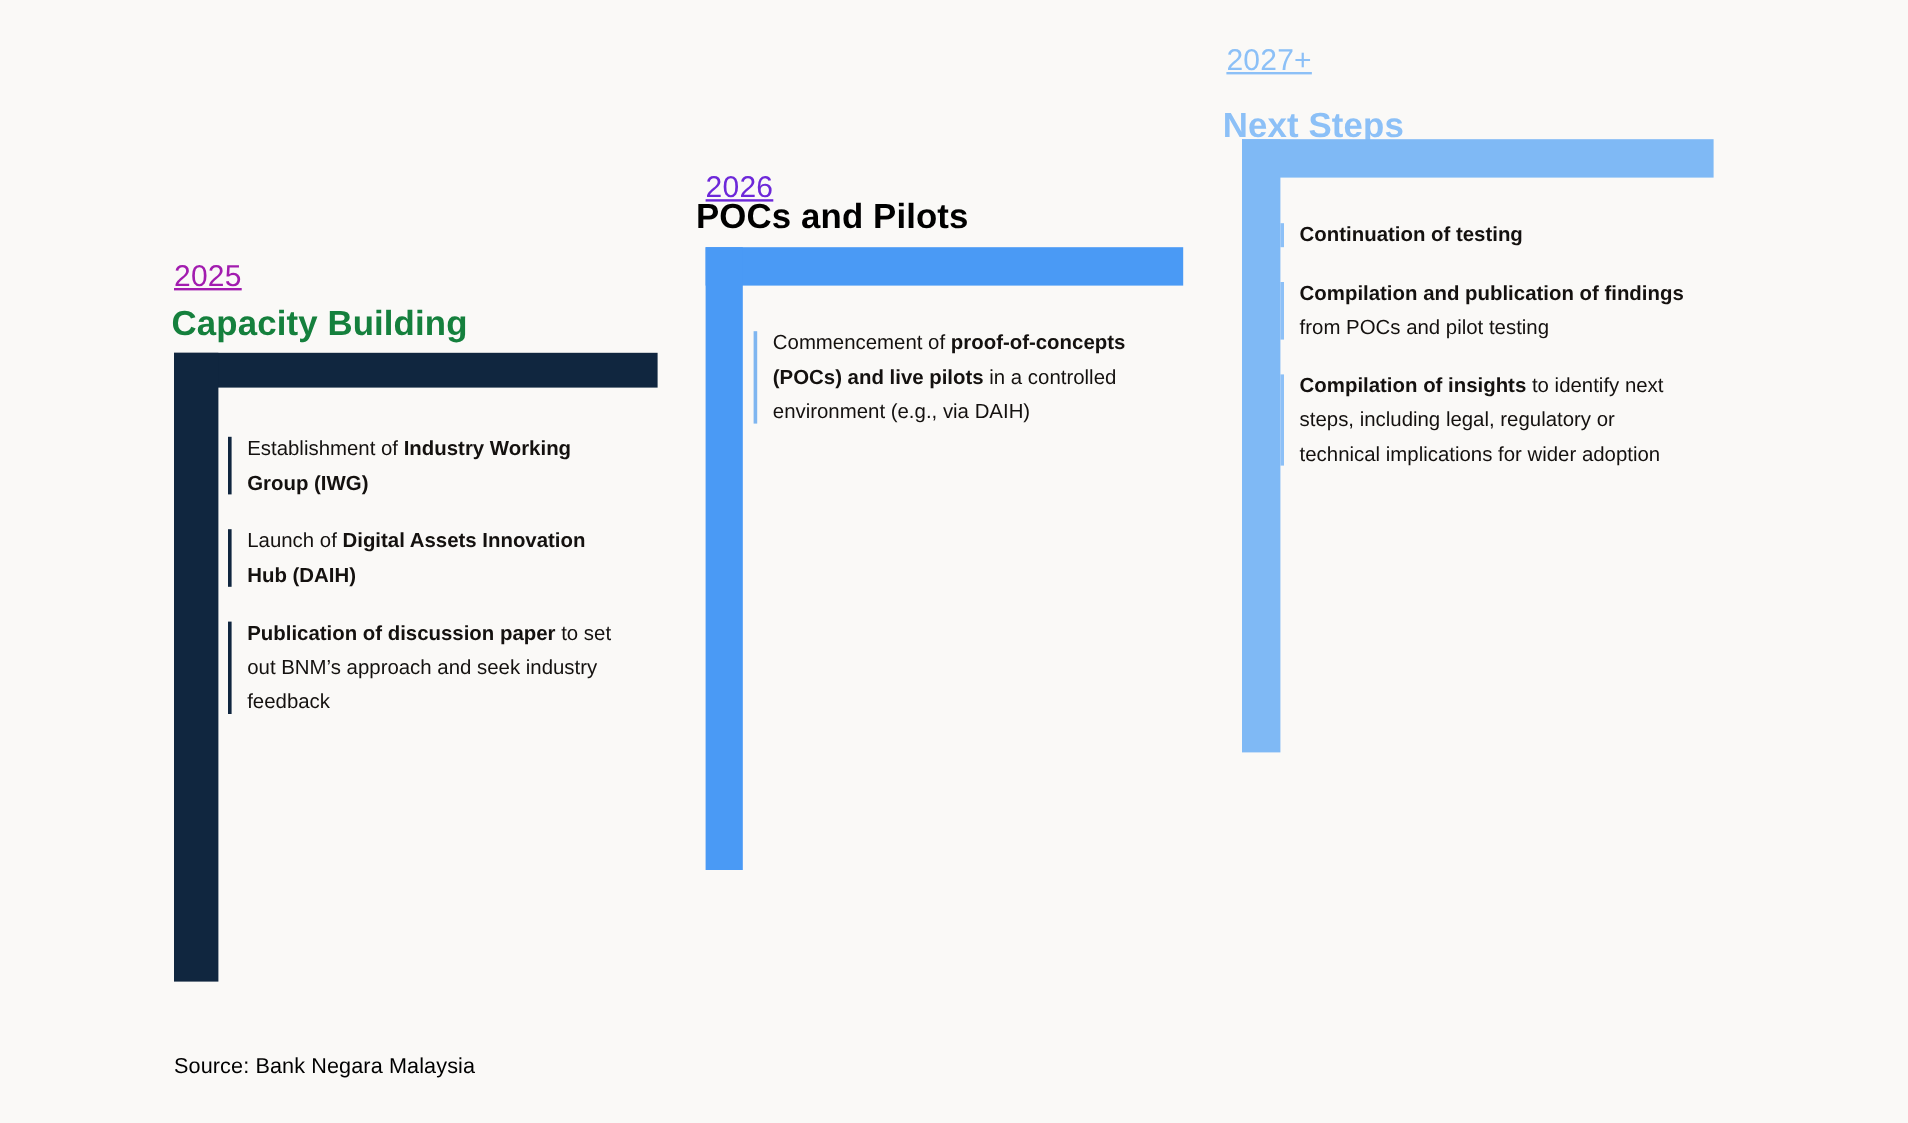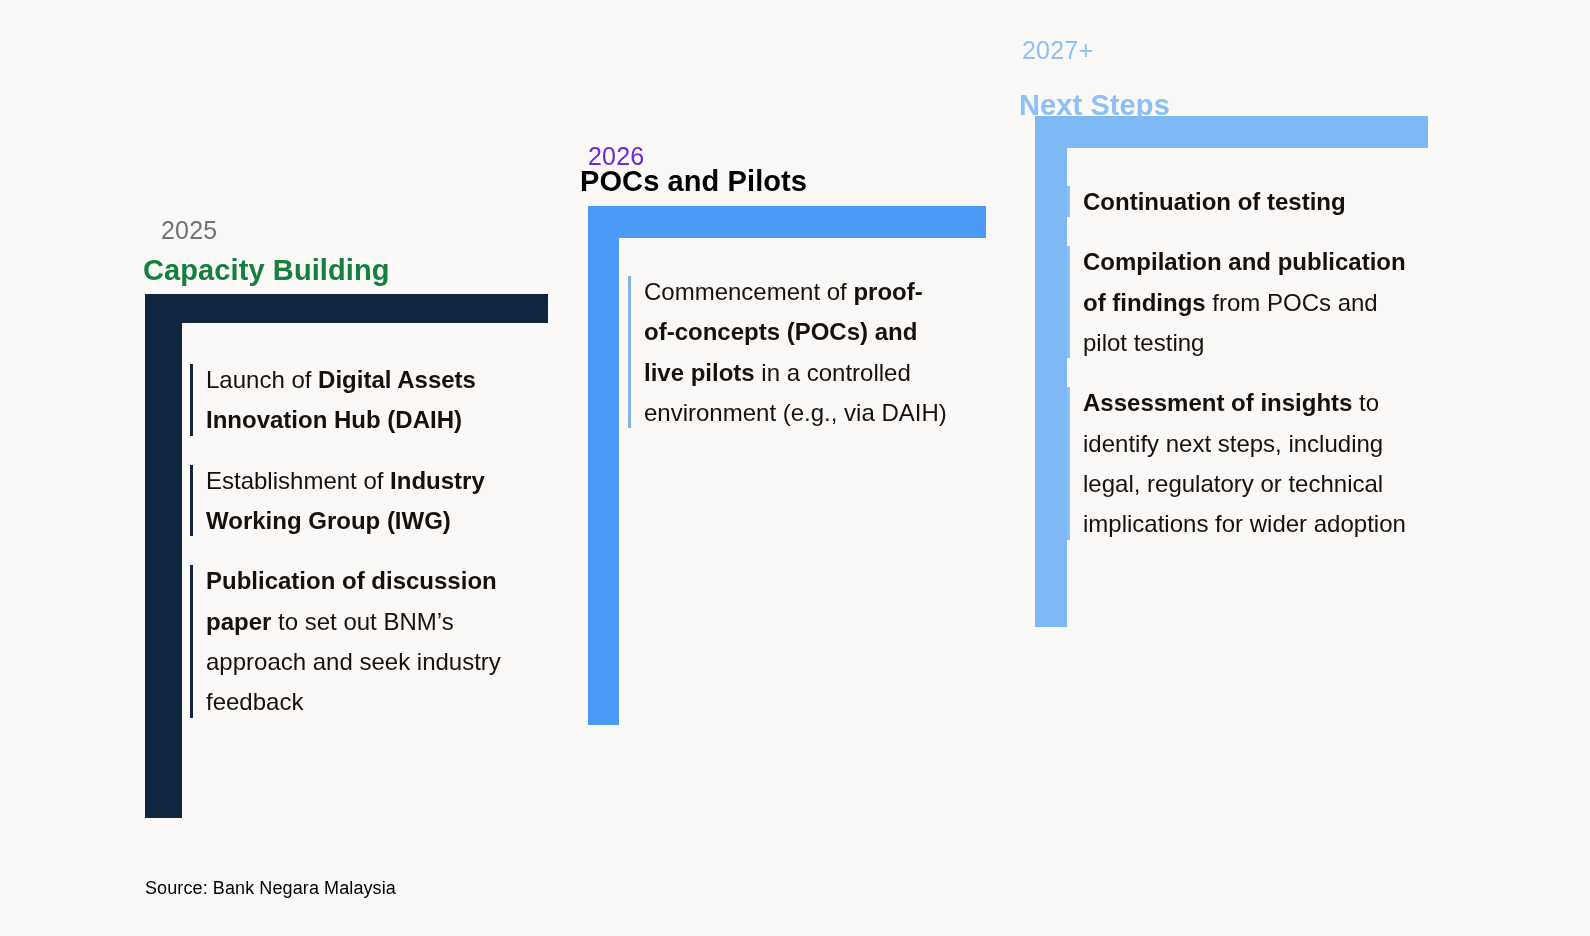--- a/index.html
+++ b/index.html
@@ -29,20 +29,21 @@
     left: 0;
   }
 
   .phase-year {
     position: absolute;
     font-size: 25px;
     font-weight: 400;
     letter-spacing: 0.2px;
     white-space: nowrap;
     line-height: 1;
+    text-decoration: underline;
   }
 
   .phase-title {
     position: absolute;
     font-size: 29px;
     font-weight: 700;
     letter-spacing: 0.1px;
     white-space: nowrap;
     line-height: 1;
   }
@@ -68,21 +69,21 @@
     margin-bottom: 0;
   }
   .item-accent {
     position: absolute;
     left: 0;
     top: 4px;
     bottom: 5px;
     width: 3px;
   }
   .item-text {
-    font-size: 24px;
+    font-size: 17px;
     line-height: 1.68;
     color: #14110f;
     font-weight: 400;
   }
   .item-text b {
     font-weight: 700;
   }
 
   
   .source {
@@ -94,32 +95,32 @@
     letter-spacing: 0.1px;
     white-space: nowrap;
   }
 </style>
 </head>
 <body style="background: rgb(250, 249, 247);">
 
 <div class="canvas">
   <div id="phases-root">
       <div class="phase">
-        <div class="phase-year" style="left: 161px; top: 218px; color: #737373;">2025</div>
+        <div class="phase-year" style="left: 145px; top: 218px; color: #a21caf;">2025</div>
         <div class="phase-title" style="left: 143px; top: 256px; color: #15803d;">Capacity Building</div>
         <div class="bracket-top" style="left: 145px; top: 294px; width: 403px; height: 29px; background: rgb(16, 38, 63);"></div>
         <div class="bracket-stem" style="left: 145px; top: 294px; width: 37px; height: 524px; background: rgb(16, 38, 63);"></div>
         <div class="items" style="left: 190px; top: 360px; width: 320px;">
           <div class="item">
             <span class="item-accent" style="background: rgb(16, 38, 63);"></span>
-            <div class="item-text"><span>Launch of </span><b>Digital Assets Innovation Hub (DAIH)</b></div>
+            <div class="item-text"><span>Establishment of </span><b>Industry Working Group (IWG)</b></div>
           </div>
           <div class="item">
             <span class="item-accent" style="background: rgb(16, 38, 63);"></span>
-            <div class="item-text"><span>Establishment of </span><b>Industry Working Group (IWG)</b></div>
+            <div class="item-text"><span>Launch of </span><b>Digital Assets Innovation Hub (DAIH)</b></div>
           </div>
           <div class="item">
             <span class="item-accent" style="background: rgb(16, 38, 63);"></span>
             <div class="item-text"><b>Publication of discussion paper</b><span> to set out BNM’s approach and seek industry feedback</span></div>
           </div>
         </div>
       </div>
       <div class="phase">
         <div class="phase-year" style="left: 588px; top: 144px; color: #6d28d9;">2026</div>
         <div class="phase-title" style="left: 580px; top: 167px; color: #000000;">POCs and Pilots</div>
@@ -141,19 +142,19 @@
           <div class="item">
             <span class="item-accent" style="background: rgb(140, 192, 247);"></span>
             <div class="item-text"><b>Continuation of testing</b></div>
           </div>
           <div class="item">
             <span class="item-accent" style="background: rgb(140, 192, 247);"></span>
             <div class="item-text"><b>Compilation and publication of findings</b><span> from POCs and pilot testing</span></div>
           </div>
           <div class="item">
             <span class="item-accent" style="background: rgb(140, 192, 247);"></span>
-            <div class="item-text"><b>Assessment of insights</b><span> to identify next steps, including legal, regulatory or technical implications for wider adoption</span></div>
+            <div class="item-text"><b>Compilation of insights</b><span> to identify next steps, including legal, regulatory or technical implications for wider adoption</span></div>
           </div>
         </div>
       </div>
     </div>
   <div class="source">Source: Bank Negara Malaysia</div>
 </div>
 
 </body></html>

